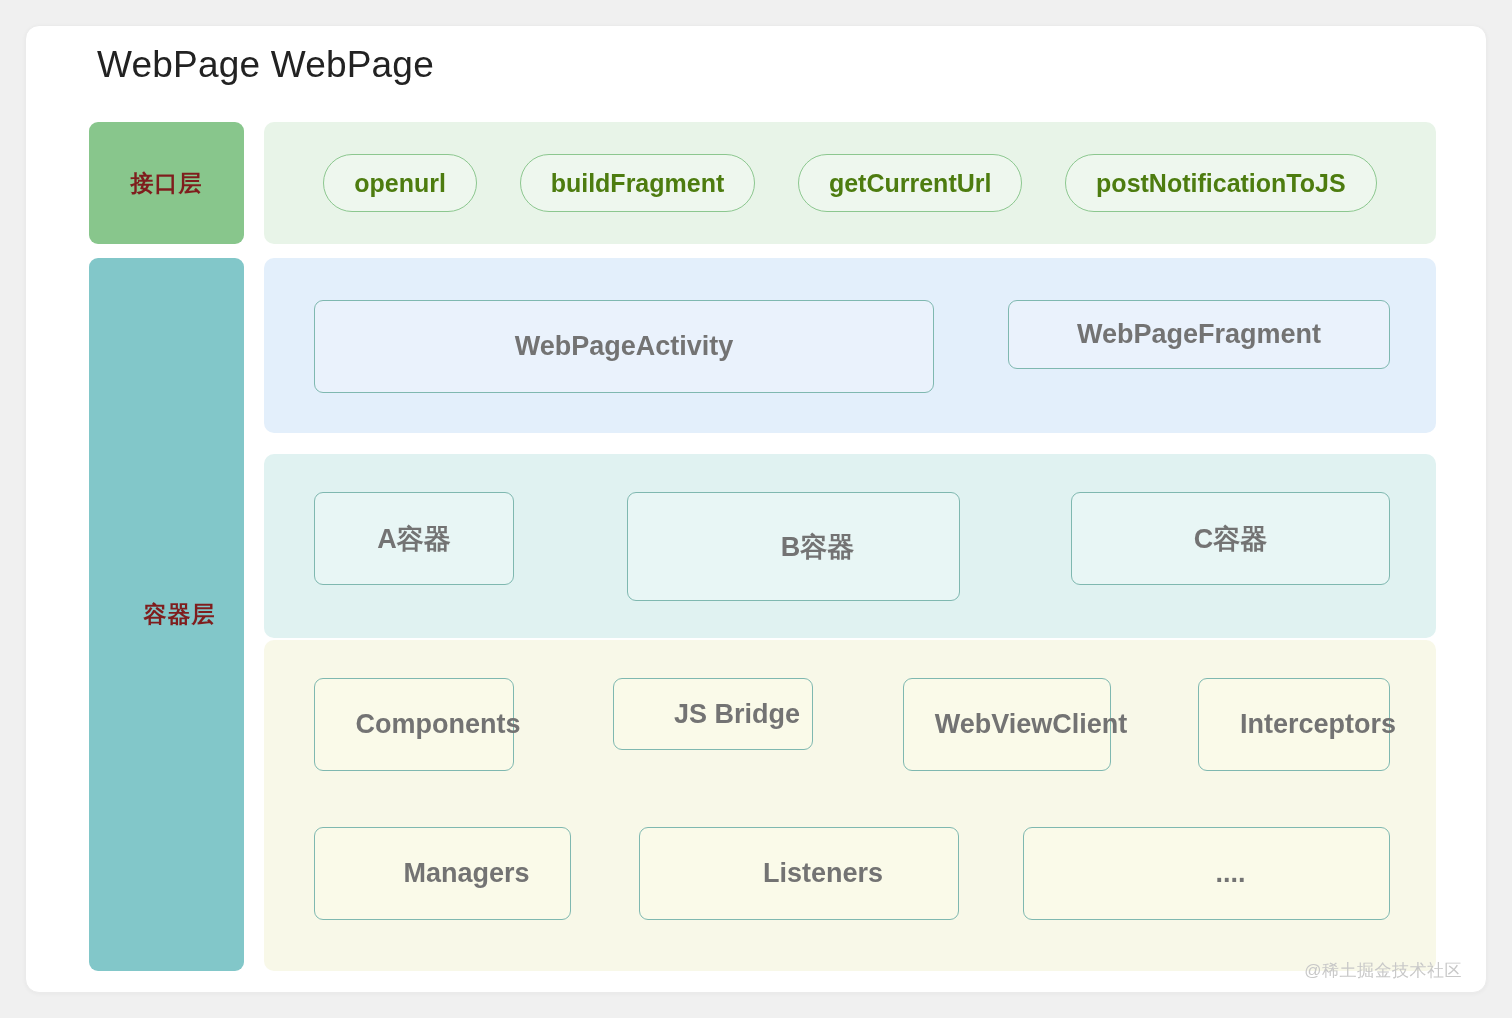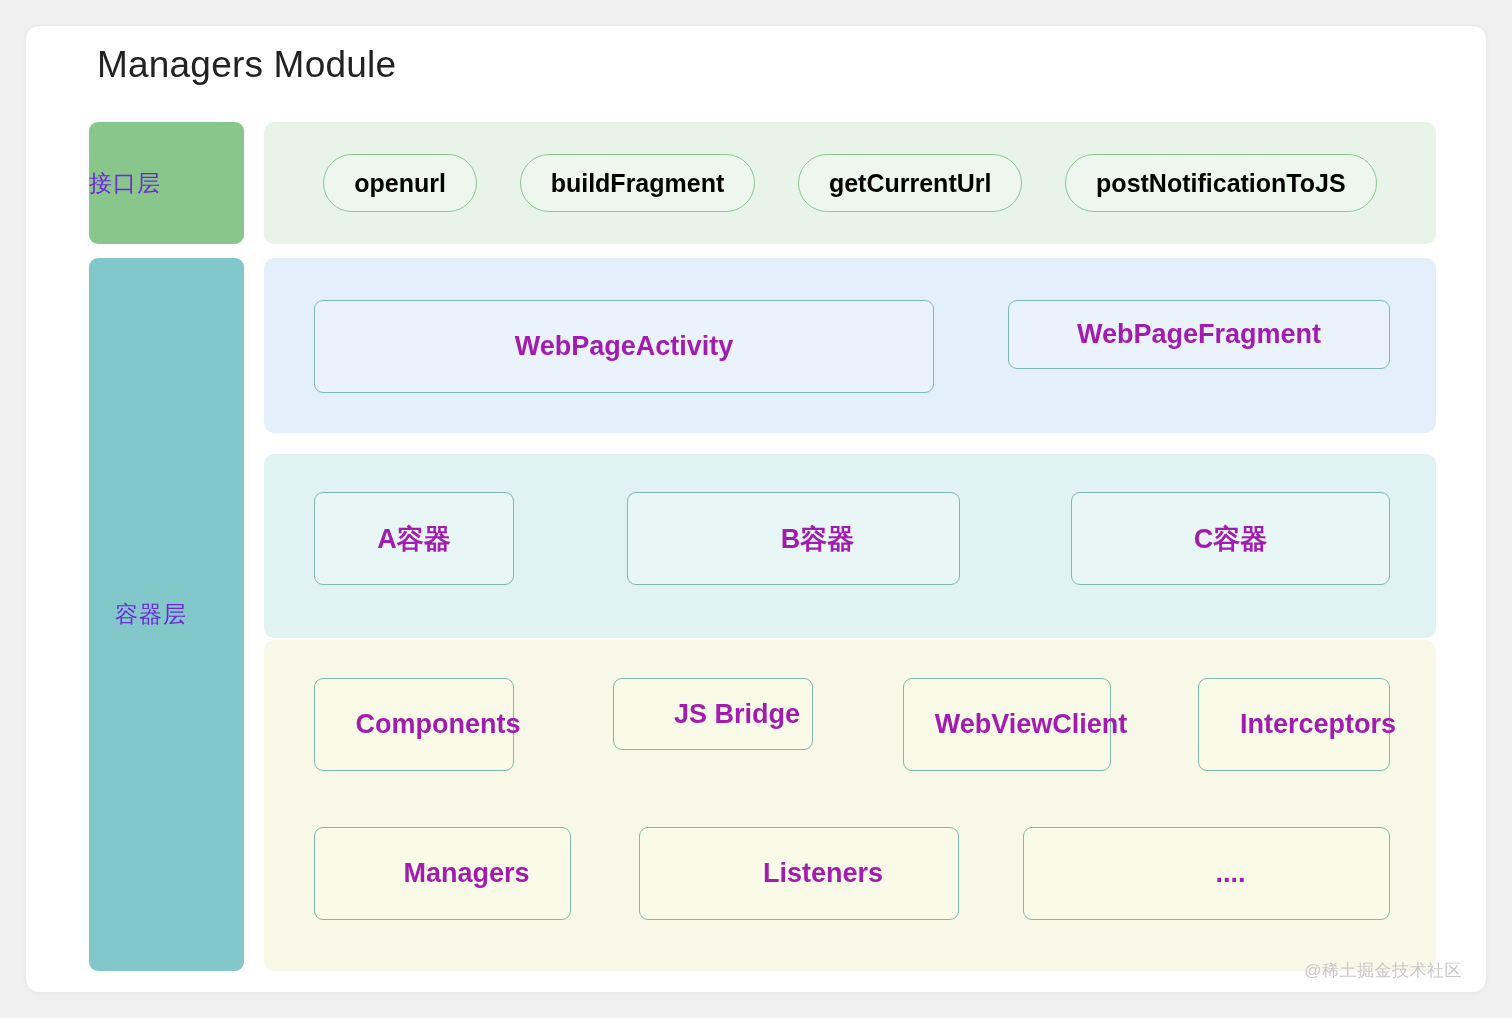--- a/index.html
+++ b/index.html
@@ -34,24 +34,25 @@
     color: #222222;
     letter-spacing: 0.2px;
     white-space: nowrap;
   }
 
   
   .layer-label {
     position: absolute;
     display: flex;
     align-items: center;
+    justify-content: center;
     border-radius: 9px;
-    color: #6d28d9;
+    color: #7f1d1d;
     font-size: 23px;
-    font-weight: 400;
+    font-weight: 700;
     letter-spacing: 1px;
   }
   #label-interface {
     left: 63px;
     top: 96px;
     width: 155px;
     height: 122px;
     background: #88c68c;
   }
   #label-container {
@@ -111,50 +112,50 @@
   }
   .pill {
     display: flex;
     align-items: center;
     justify-content: center;
     height: 58px;
     padding: 0 30px;
     border: 1.6px solid #8cc78f;
     border-radius: 29px;
     background: #eef7ee;
-    color: #000000;
+    color: #4d7c0f;
     font-size: 25px;
     font-weight: 700;
     white-space: nowrap;
   }
 
   
   .box {
     position: absolute;
     display: flex;
     align-items: center;
     justify-content: center;
     border: 1.6px solid #7fb8b0;
     border-radius: 9px;
-    color: #a21caf;
+    color: #737373;
     font-size: 27px;
     font-weight: 700;
     white-space: nowrap;
   }
   .box.on-blue  { background: #eaf2fc; }
   .box.on-mint  { background: #e8f6f5; }
   .box.on-yellow{ background: #fafae9; padding-left: 48px; }
 
   
   #box-activity { left: 288px; top: 274px; width: 620px; height: 93px; }
   #box-fragment { left: 982px; top: 274px; width: 382px; height: 69px; }
 
   
   #box-container-a { left: 288px; top: 466px; width: 200px; height: 93px; }
-  #box-container-b { left: 601px; top: 466px; width: 333px; height: 93px; padding-left: 48px; }
+  #box-container-b { left: 601px; top: 466px; width: 333px; height: 109px; padding-left: 48px; }
   #box-container-c { left: 1045px; top: 466px; width: 319px; height: 93px; }
 
   
   #box-components   { left: 288px; top: 652px; width: 200px; height: 93px; }
   #box-js-bridge    { left: 587px; top: 652px; width: 200px; height: 72px; }
   #box-webviewclient{ left: 877px; top: 652px; width: 208px; height: 93px; }
   #box-interceptors { left: 1172px; top: 652px; width: 192px; height: 93px; }
 
   
   #box-managers  { left: 288px; top: 801px; width: 257px; height: 93px; }
@@ -169,21 +170,21 @@
     color: #c8c8c8;
     letter-spacing: 0.5px;
     white-space: nowrap;
   }
 </style>
 </head>
 <body>
 
 <div id="card">
 
-  <div id="page-title">Managers Module</div>
+  <div id="page-title">WebPage WebPage</div>
 
   <div class="layer-label" id="label-interface">
     <span>接口层</span>
   </div>
 
   <div class="panel" id="panel-interface">
     <div class="pill-row">
       <div class="pill">
         <span>openurl</span>
       </div>

